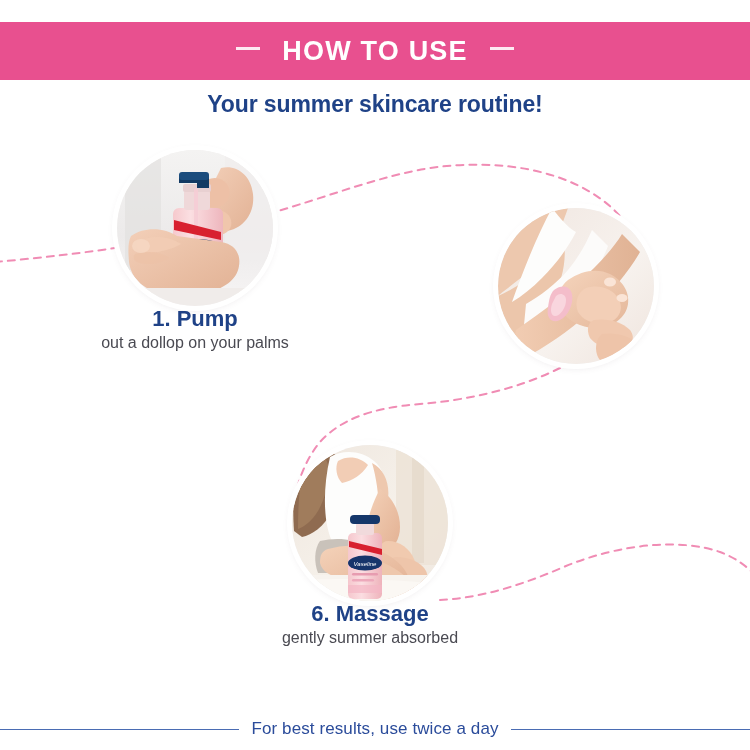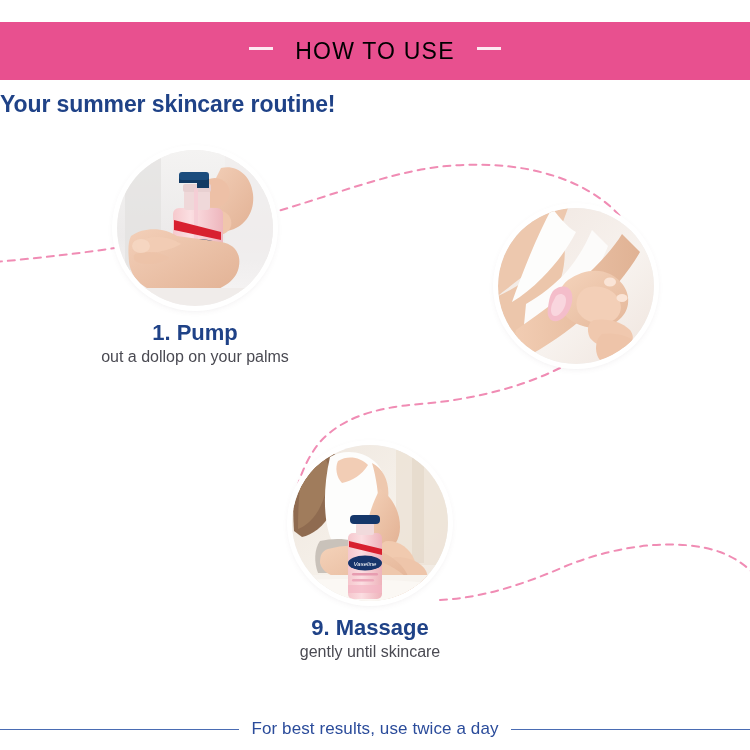--- a/index.html
+++ b/index.html
@@ -41,23 +41,23 @@
     top: 22px;
     width: 750px;
     height: 58px;
     background: #e8508f;
     display: flex;
     align-items: center;
     justify-content: center;
     z-index: 4;
   }
   .banner-title {
-    color: #000000;
-    font-size: 23px;
-    font-weight: normal;
+    color: #ffffff;
+    font-size: 27px;
+    font-weight: bold;
     letter-spacing: 1.2px;
     line-height: 1;
     white-space: nowrap;
   }
   .banner-dash {
     display: inline-block;
     width: 24px;
     height: 3px;
     background: #fdeaf2;
     margin: 0 22px;
@@ -65,20 +65,21 @@
     position: relative;
     top: -3px;
   }
 
   
   .subtitle {
     position: absolute;
     left: 0;
     top: 91px;
     width: 750px;
+    text-align: center;
     color: #1f4287;
     font-size: 23px;
     font-weight: bold;
     letter-spacing: -0.1px;
     z-index: 4;
   }
 
   
   .step {
     position: absolute;
@@ -98,21 +99,20 @@
     width: 156px;
     height: 156px;
     border-radius: 50%;
     overflow: hidden;
     background: #f3f1f0;
     box-shadow: 0 0 0 5px #ffffff, 0 2px 9px rgba(90, 70, 80, 0.22);
   }
   .circle svg { display: block; }
 
   .caption {
-    margin-top: 14px;
     text-align: center;
     white-space: nowrap;
   }
   .step-title {
     color: #1f4287;
     font-size: 22px;
     font-weight: bold;
     line-height: 1.15;
   }
   .step-desc {
@@ -352,22 +352,22 @@
             <ellipse cx="73" cy="118" rx="17" ry="7.5" fill="#16356b"></ellipse>
             <text x="73" y="121" font-family="'Liberation Sans',sans-serif" font-size="6" fill="#ffffff" text-anchor="middle" font-style="italic">Vaseline</text>
             <rect x="60" y="128" width="26" height="2.5" rx="1.2" fill="#e79cb0"></rect>
             <rect x="60" y="134" width="22" height="2.5" rx="1.2" fill="#eda9bb"></rect>
             <rect x="56" y="140" width="34" height="8" fill="#f3b6c5" opacity="0.7"></rect>
           </g>
         </svg>
       </div>
     </div>
     <div class="caption">
-      <div class="step-title">9. Massage</div>
-      <div class="step-desc">gently until skincare</div>
+      <div class="step-title">6. Massage</div>
+      <div class="step-desc">gently summer absorbed</div>
     </div>
   </div>
 
   <div class="footer">
     <span class="footer-rule"></span>
     <span class="footer-text">For best results, use twice a day</span>
     <span class="footer-rule"></span>
   </div>
 
 </div>

